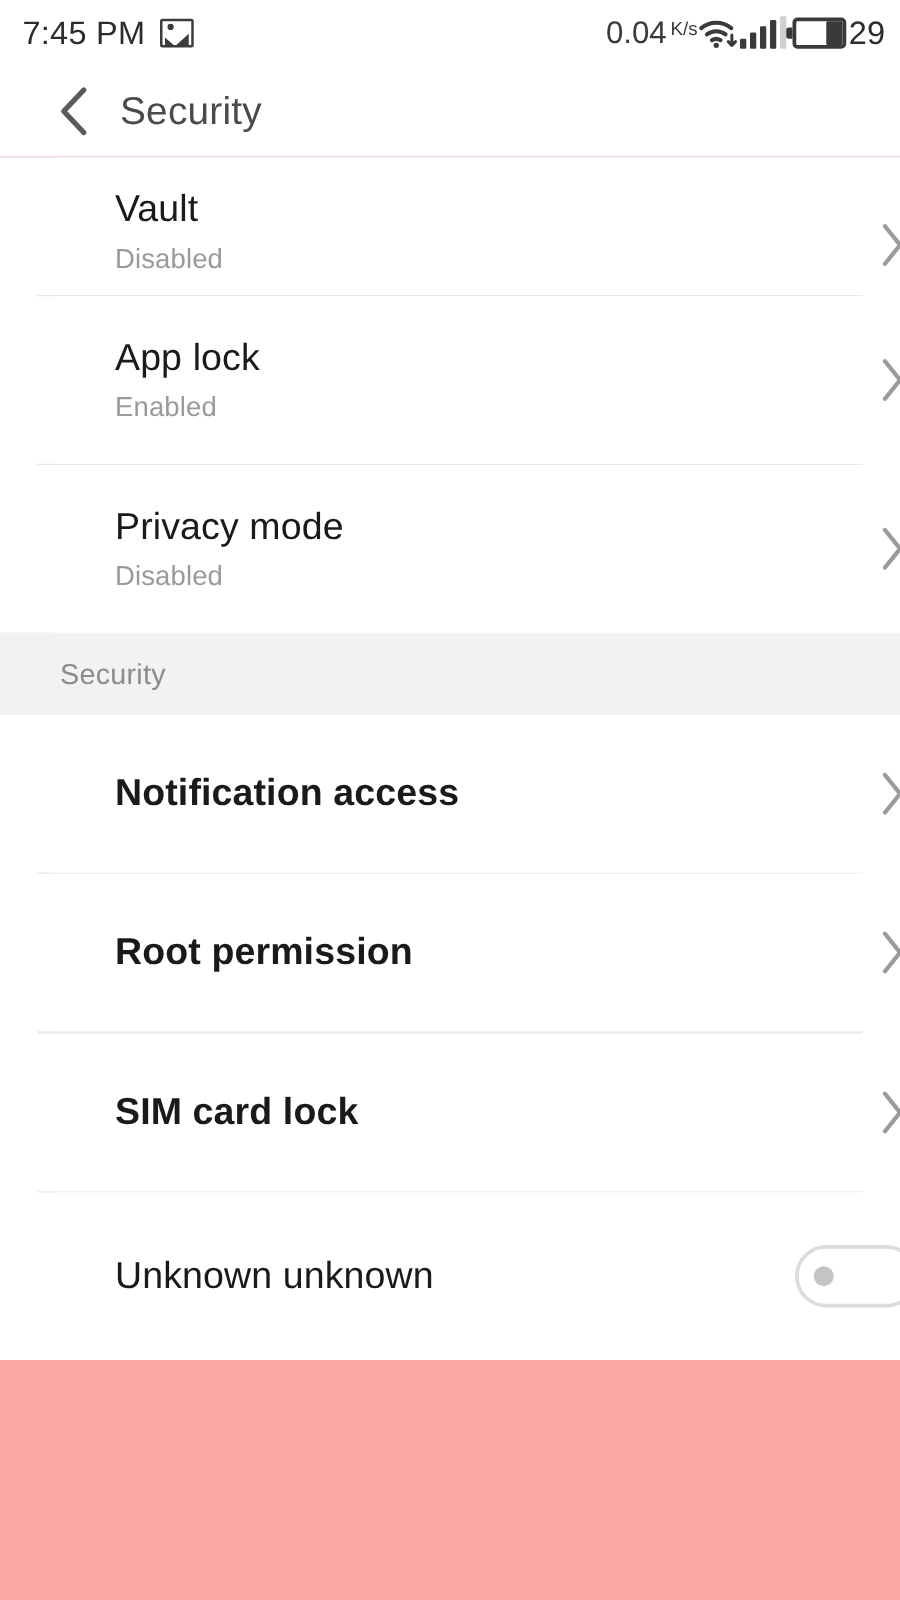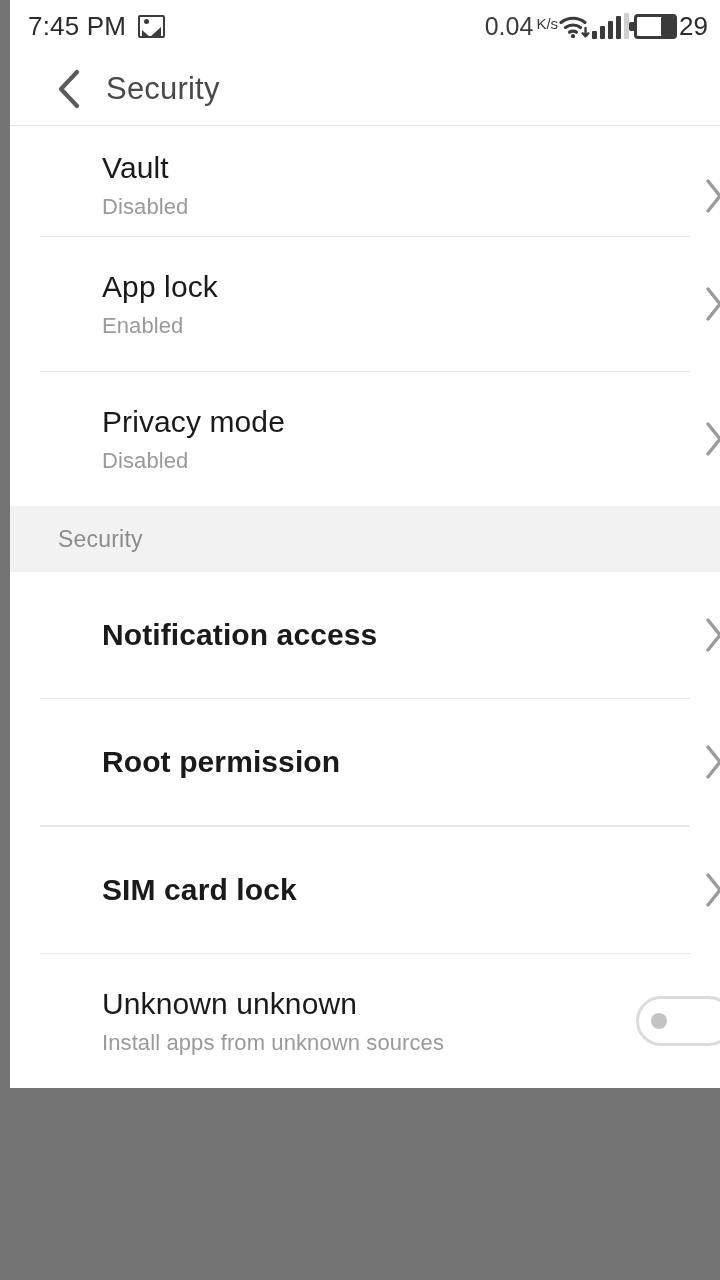--- a/index.html
+++ b/index.html
@@ -3,21 +3,21 @@
 <meta charset="utf-8">
 <style>
   * { margin:0; padding:0; box-sizing:border-box; }
   html, body {
     width:720px; height:1280px;
     background:#ffffff;
     font-family:"Liberation Sans", sans-serif;
     -webkit-font-smoothing:antialiased;
     overflow:hidden;
   }
-  .screen { position:relative; width:720px; height:1280px; background:#737373;padding-left:10px; }
+  .screen { position:relative; width:720px; height:1280px; background:#fca5a5; }
 
   
   .statusbar {
     position:relative; height:52px; width:100%;
     display:flex; align-items:center; background:#fff;
   }
   .sb-left { display:flex; align-items:center; padding-left:18px; gap:12px; }
   .sb-clock { font-size:26px; color:#2c2c2c; letter-spacing:0.2px; }
   .sb-right {
     position:absolute; right:12px; top:0; height:52px;
@@ -256,21 +256,20 @@
         <svg width="22" height="36" viewBox="0 0 22 36">
             <path d="M5 3 L17 18 L5 33" stroke="#9b9b9b" stroke-width="3.4" fill="none" stroke-linecap="round" stroke-linejoin="round"></path>
           </svg>
       </div>
     </div>
     <div class="divider"></div>
 
     <div class="row two-line">
       <div class="texts">
         <div class="row-title">Unknown unknown</div>
-        <div class="row-sub">Install apps from unknown sources</div>
       </div>
       <div class="toggle">
         <span class="knob"></span>
       </div>
     </div>
 
   </div>
 </div>
 
 </body></html>

